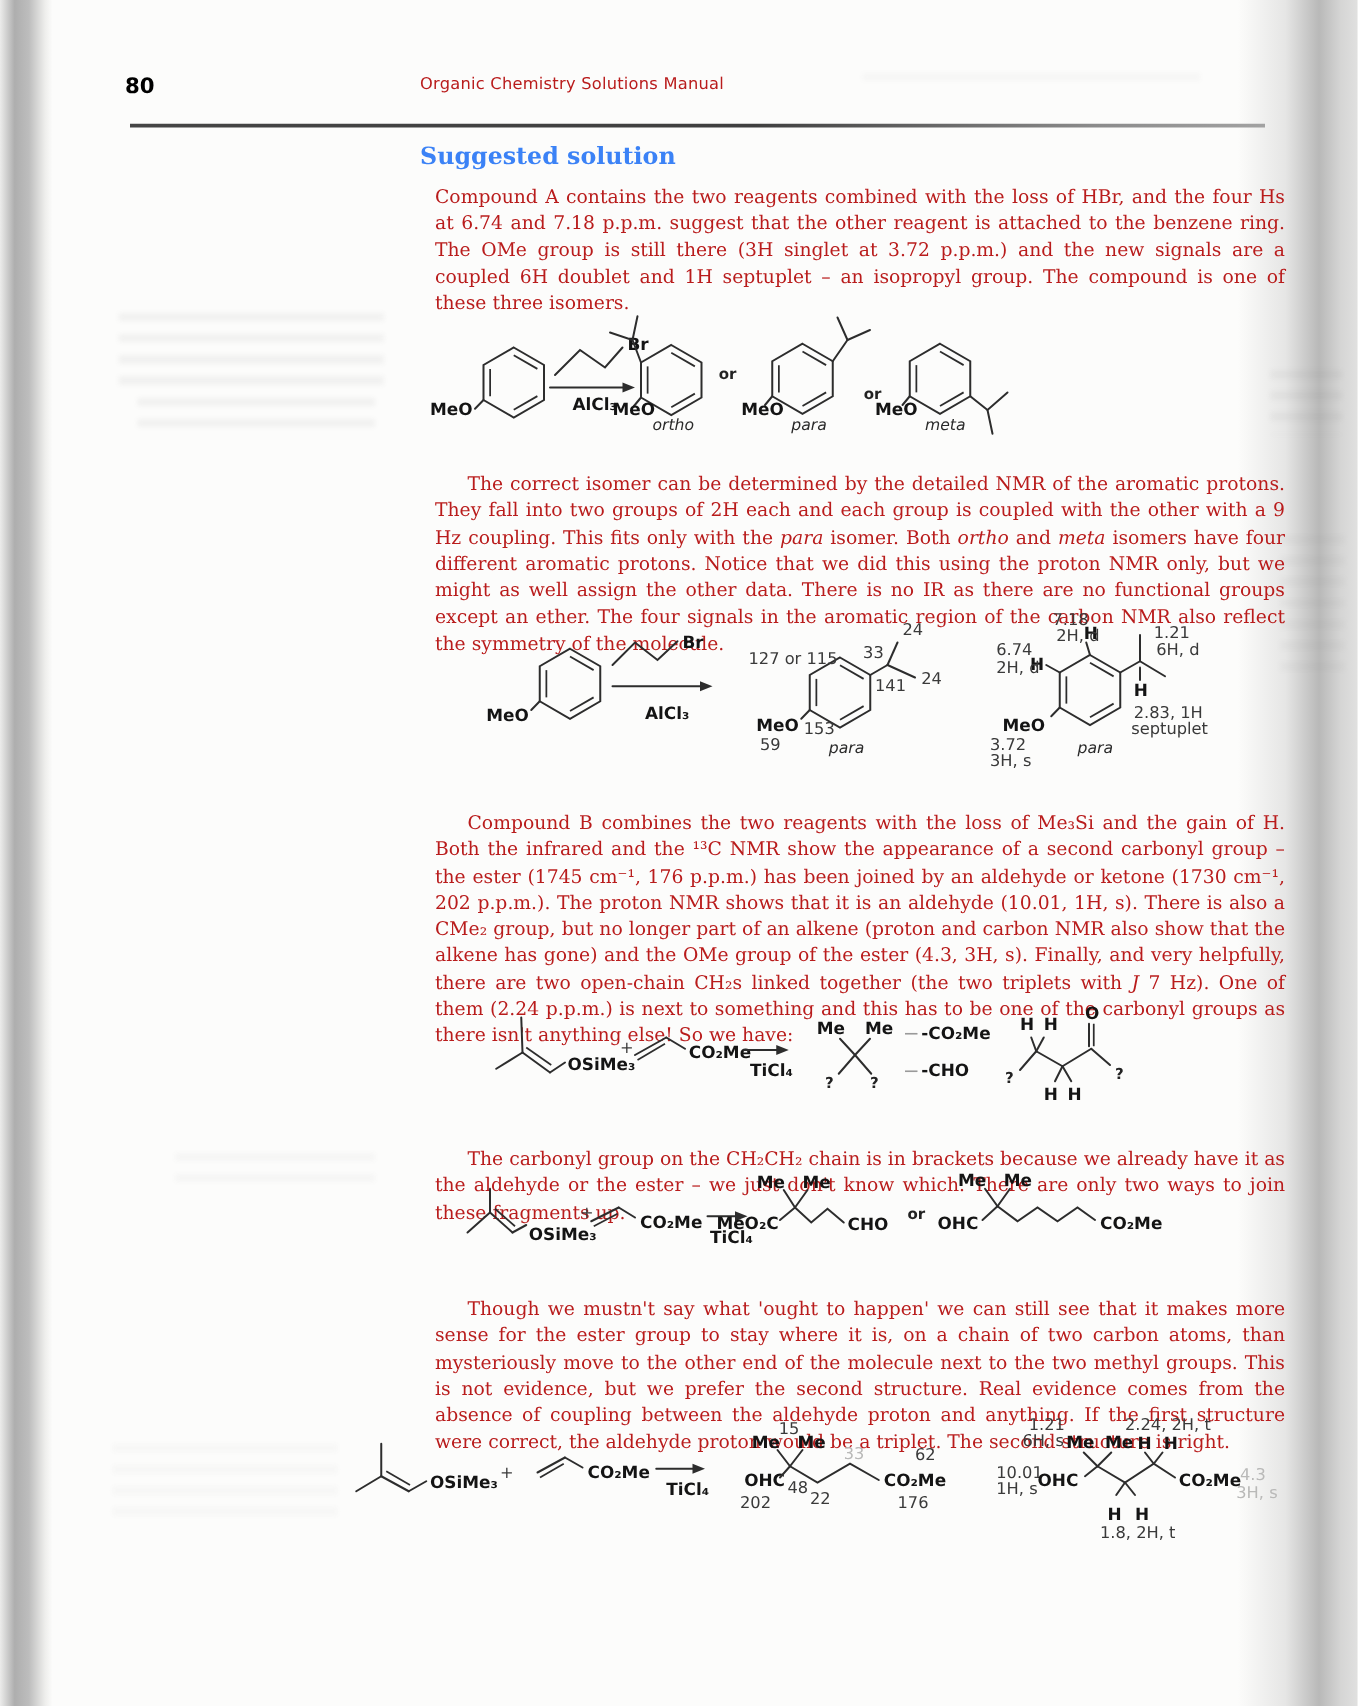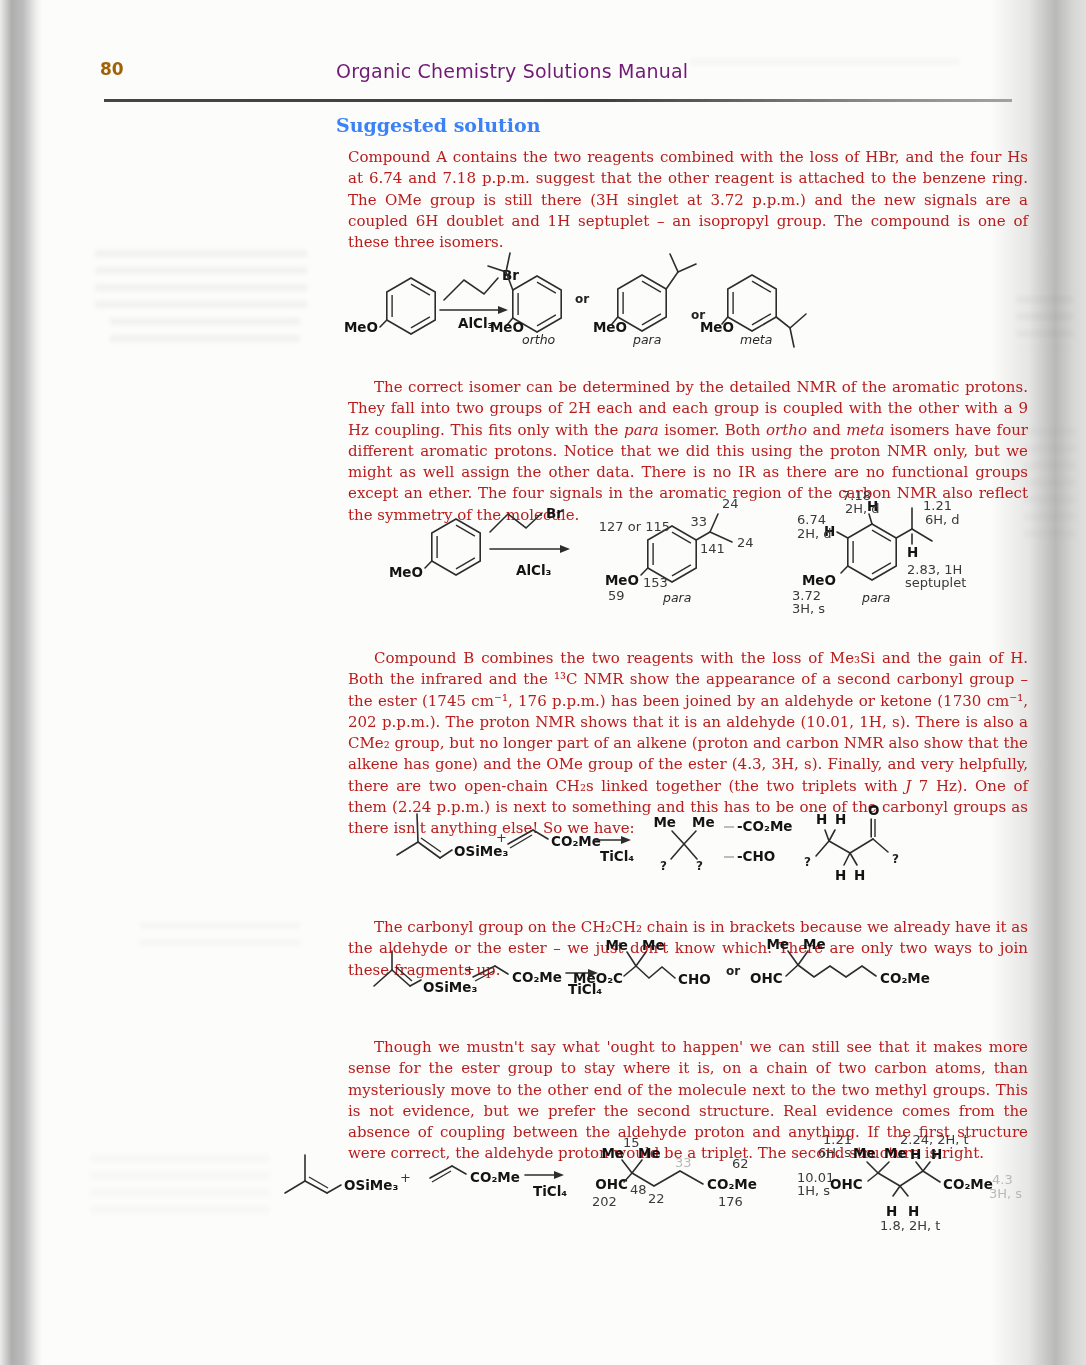--- a/index.html
+++ b/index.html
@@ -6,22 +6,22 @@
   #page{position:relative;width:1086px;height:1365px;background:#fcfcfb;overflow:hidden;
         font-family:"DejaVu Serif", serif;color:#161616;}
   
   .left-band{position:absolute;left:0;top:0;bottom:0;width:42px;
     background:linear-gradient(to right,#ececeb 0%,#aeaeae 28%,#bdbdbd 55%,#eeeeec 86%,rgba(255,255,255,0) 100%);}
   .gutter{position:absolute;right:0;top:0;bottom:0;width:96px;
     background:linear-gradient(to right,rgba(150,150,150,0) 0%,rgba(150,150,150,.22) 40%,rgba(118,118,118,.5) 68%,rgba(150,150,150,.38) 86%,rgba(165,165,165,.32) 100%);}
   .ghost{position:absolute;background:repeating-linear-gradient(to bottom,rgba(110,110,110,.20) 0 7px,transparent 7px 17px);
     filter:blur(2px);opacity:.38;}
   
-  .pagenum{position:absolute;left:100px;top:59px;font-family:"DejaVu Sans",sans-serif;font-weight:bold;font-size:17px;color:#a16207;}
-  .htitle{position:absolute;left:336px;top:60px;font-family:"DejaVu Sans",sans-serif;font-size:19px;color:#701a75;letter-spacing:.2px;text-align:center;}
+  .pagenum{position:absolute;left:100px;top:59px;font-family:"DejaVu Sans",sans-serif;font-weight:bold;font-size:17px;color:#000000;}
+  .htitle{position:absolute;left:336px;top:60px;font-family:"DejaVu Sans",sans-serif;font-size:13px;color:#b91c1c;letter-spacing:.2px;text-align:center;}
   .hrule{position:absolute;left:104px;top:99px;width:908px;height:3px;
     background:linear-gradient(to right,#454545,#3f3f3f 55%,#8b8b8b 85%,#a2a2a2 100%);}
   
   .heading{position:absolute;left:336px;top:114px;width:680px;font-weight:bold;font-size:19px;color:#3b82f6;}
   .para{position:absolute;left:348px;width:680px;font-size:15px;line-height:21.3px;text-align:justify;color:#b91c1c;}
   .para.ind{text-indent:26px;margin-top:21px;}
   
   svg{position:absolute;overflow:visible;}
   .bm{font-family:"DejaVu Sans",sans-serif;font-weight:bold;font-size:13.5px;fill:#141414;}
   .nm{font-family:"DejaVu Sans",sans-serif;font-size:13px;fill:#3a3a3a;}

